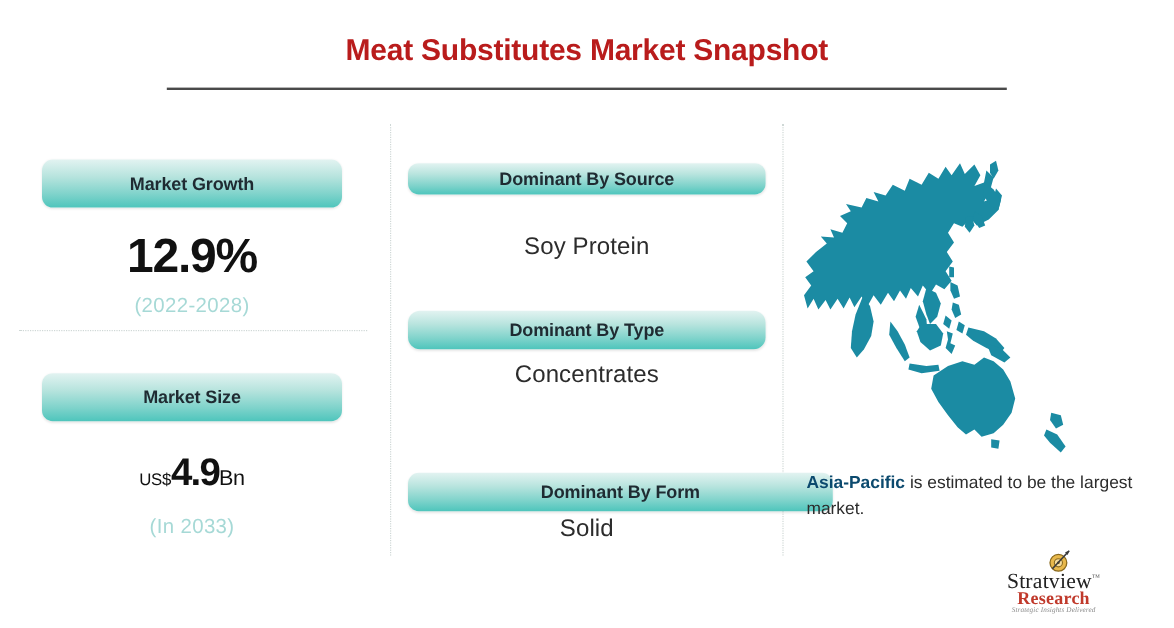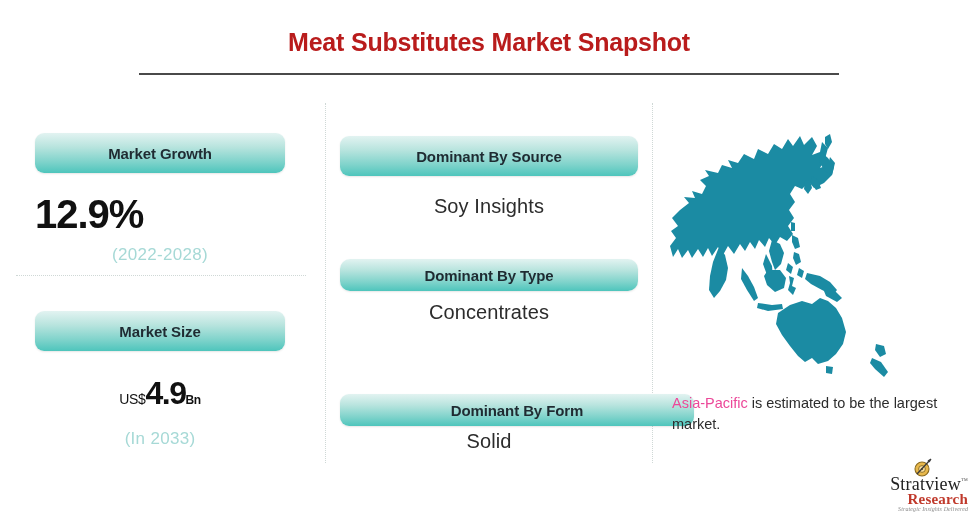--- a/index.html
+++ b/index.html
@@ -60,29 +60,29 @@
     font-size: 15px;
     font-weight: 700;
     color: #1f2b32;
     letter-spacing: -0.1px;
   }
 
   
   .pill.market-growth { left: 35px;  top: 133px; width: 250px; height: 40px; text-align: right; }
   .pill.market-size   { left: 35px;  top: 311px; width: 250px; height: 40px; }
   
-  .pill.dom-source    { left: 340px; top: 136px; width: 298px; height: 40px; }
+  .pill.dom-source    { left: 340px; top: 136px; width: 298px; height: 26px; }
   .pill.dom-type      { left: 340px; top: 259px; width: 298px; height: 32px; border-radius: 10px; }
   .pill.dom-form      { left: 340px; top: 374px; width: 354px; height: 32px; margin-top: 20px; }
 
   
   .big-pct {
     position: absolute;
     left: 35px; top: 192px; width: 250px;
-    text-align: left;
+    text-align: center;
     font-size: 40px;
     font-weight: 800;
     color: #111111;
     letter-spacing: -1px;
   }
   .sub-note {
     position: absolute;
     left: 35px; width: 250px;
     text-align: center;
     font-size: 17px;
@@ -105,22 +105,22 @@
     font-weight: 400;
     vertical-align: baseline;
     letter-spacing: -0.3px;
   }
   .size-value .num {
     font-size: 32px;
     font-weight: 800;
     letter-spacing: -1.5px;
   }
   .size-value .suffix {
-    font-size: 12px;
-    font-weight: 700;
+    font-size: 18px;
+    font-weight: 400;
     letter-spacing: -0.3px;
   }
 
   
   .answer {
     position: absolute;
     left: 340px; width: 298px;
     text-align: center;
     font-size: 20px;
     font-weight: 400;
@@ -140,28 +140,28 @@
   .map-wrap svg { display: block; width: 100%; height: 100%; }
 
   .map-caption {
     position: absolute;
     left: 672px; top: 393px;
     width: 280px;
     font-size: 14.5px;
     line-height: 1.42;
     color: #2c2c2c;
   }
-  .map-caption b { font-weight: 400; color: #ec4899; }
+  .map-caption b { font-weight: 700; color: #0c4a6e; }
 
   
   .logo {
     position: absolute;
-    left: 868px; top: 458px;
+    left: 828px; top: 458px;
     width: 100px; height: 56px;
-    text-align: right;
+    text-align: center;
   }
   .logo-mark {
     position: absolute;
     left: 44px; top: -2px;
     width: 22px; height: 22px;
   }
   .logo-stratview {
     position: absolute;
     left: 0; top: 16px; width: 100px;
     font-family: "Liberation Serif", serif;
@@ -216,21 +216,21 @@
     <span>Market Size</span>
   </div>
   <div class="size-value">
     <span class="unit">US$</span><span class="num">4.9</span><span class="suffix">Bn</span>
   </div>
   <div class="sub-note size">(In 2033)</div>
 
   <div class="pill dom-source">
     <span>Dominant By Source</span>
   </div>
-  <div class="answer a0">Soy Insights</div>
+  <div class="answer a0">Soy Protein</div>
 
   <div class="pill dom-type">
     <span>Dominant By Type</span>
   </div>
   <div class="answer a1">Concentrates</div>
 
   <div class="pill dom-form">
     <span>Dominant By Form</span>
   </div>
   <div class="answer a2">Solid</div>

